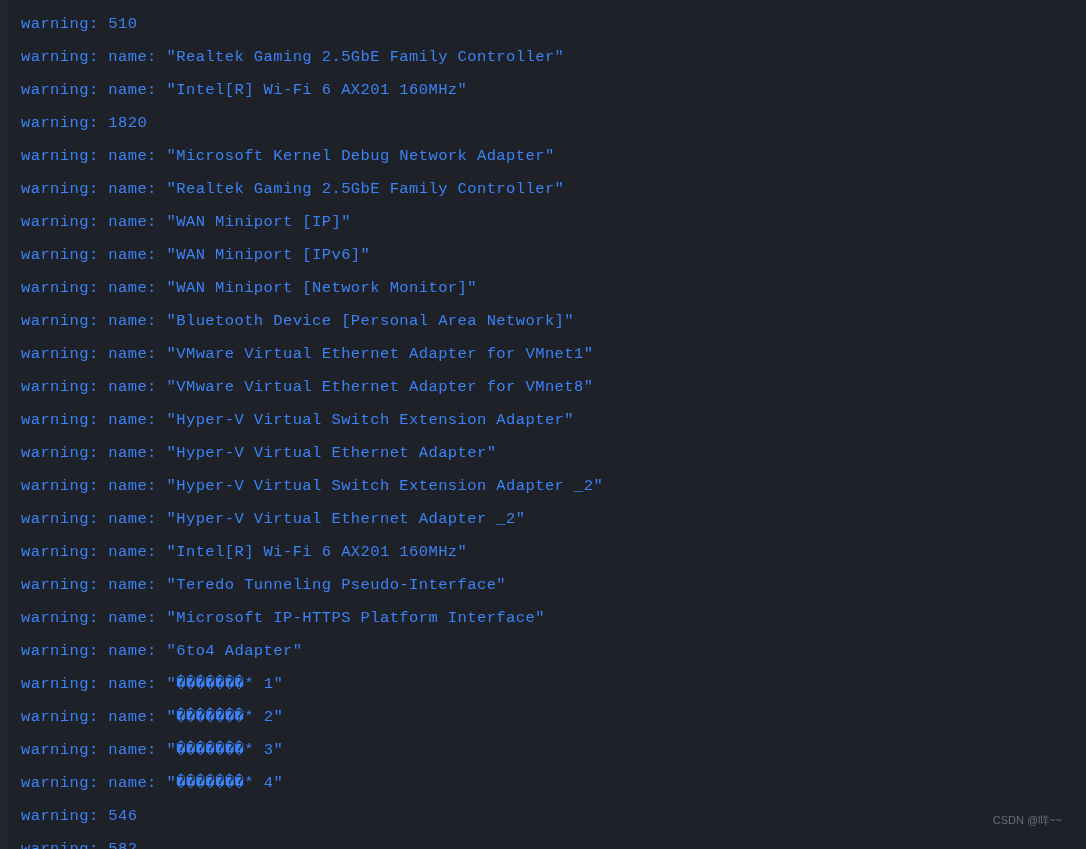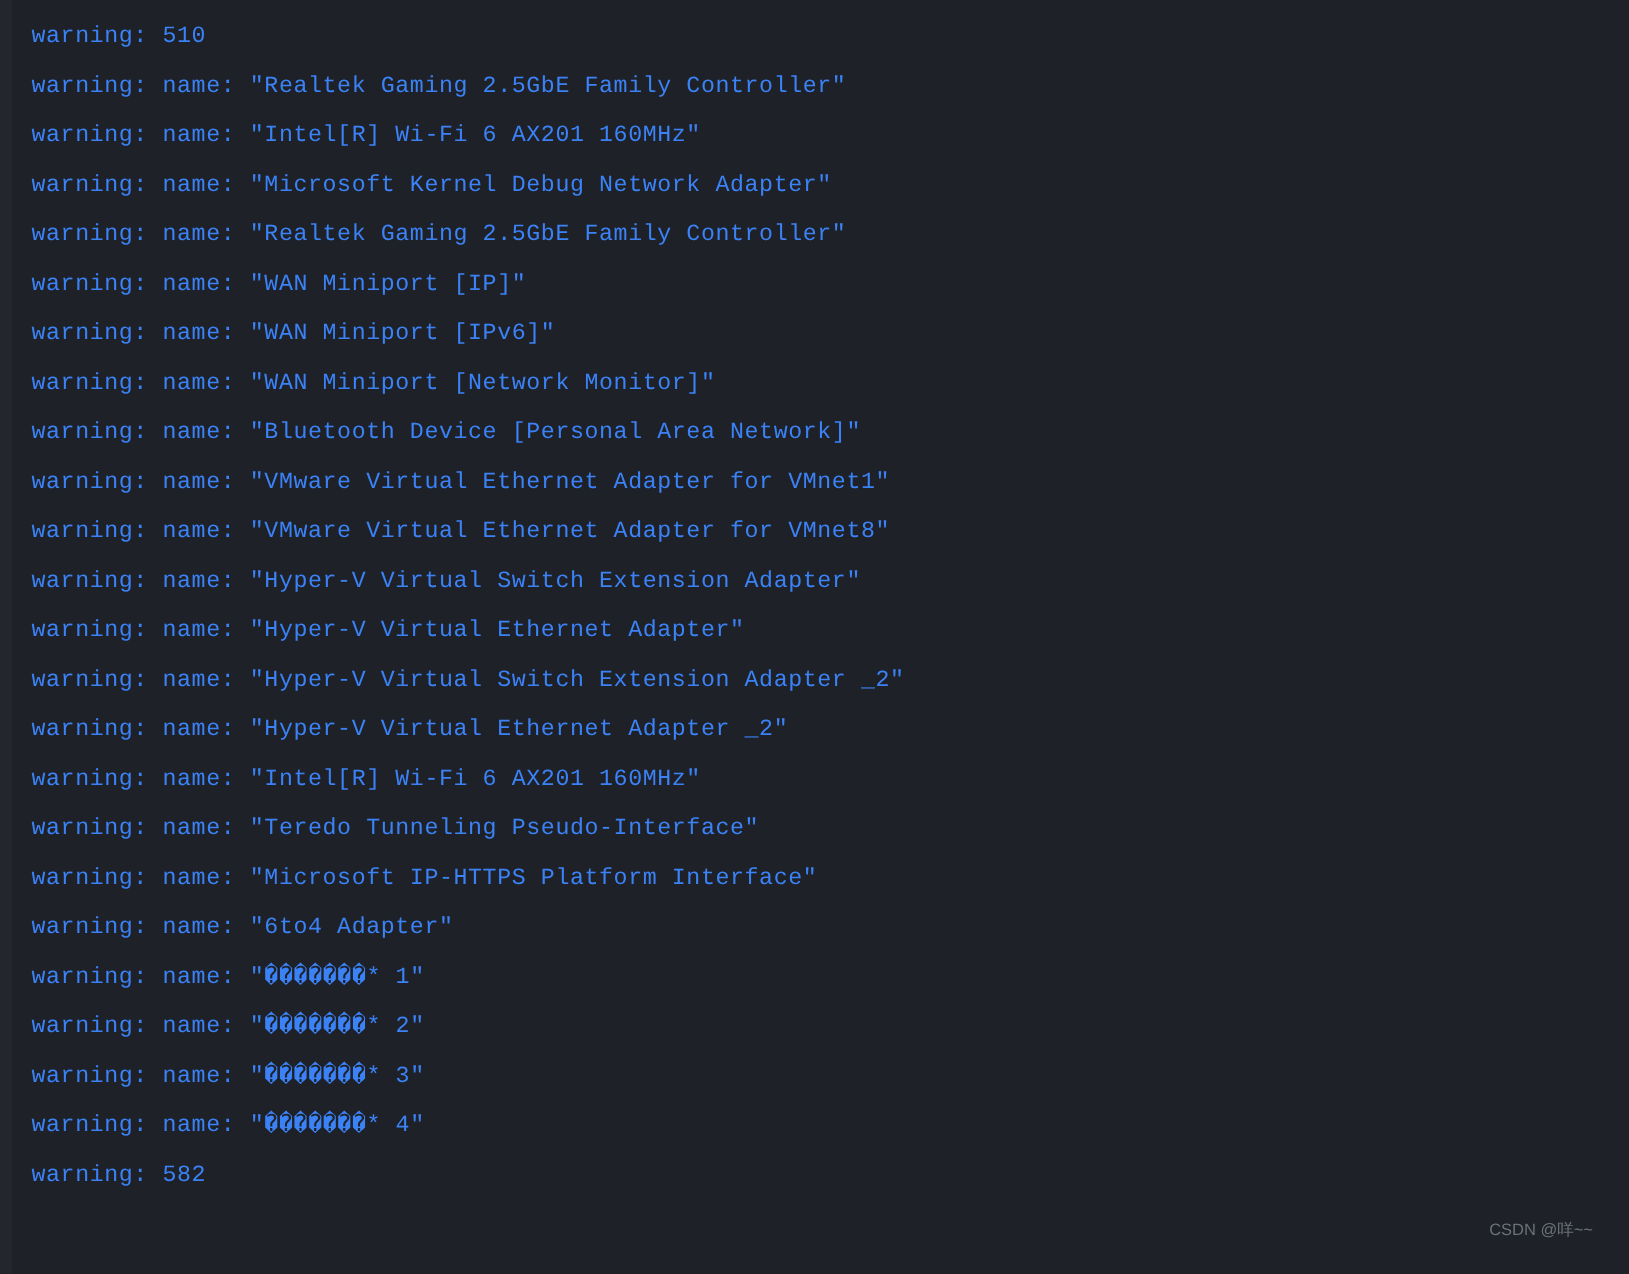--- a/index.html
+++ b/index.html
@@ -47,36 +47,38 @@
   </style>
 </head>
 <body>
 
 <div class="gutter"></div>
 
 <div class="content">
   <div class="line">warning: 510</div>
   <div class="line">warning: name: "Realtek Gaming 2.5GbE Family Controller"</div>
   <div class="line">warning: name: "Intel[R] Wi-Fi 6 AX201 160MHz"</div>
+  <div class="line">warning: 1820</div>
   <div class="line">warning: name: "Microsoft Kernel Debug Network Adapter"</div>
   <div class="line">warning: name: "Realtek Gaming 2.5GbE Family Controller"</div>
   <div class="line">warning: name: "WAN Miniport [IP]"</div>
   <div class="line">warning: name: "WAN Miniport [IPv6]"</div>
   <div class="line">warning: name: "WAN Miniport [Network Monitor]"</div>
   <div class="line">warning: name: "Bluetooth Device [Personal Area Network]"</div>
   <div class="line">warning: name: "VMware Virtual Ethernet Adapter for VMnet1"</div>
   <div class="line">warning: name: "VMware Virtual Ethernet Adapter for VMnet8"</div>
   <div class="line">warning: name: "Hyper-V Virtual Switch Extension Adapter"</div>
   <div class="line">warning: name: "Hyper-V Virtual Ethernet Adapter"</div>
   <div class="line">warning: name: "Hyper-V Virtual Switch Extension Adapter _2"</div>
   <div class="line">warning: name: "Hyper-V Virtual Ethernet Adapter _2"</div>
   <div class="line">warning: name: "Intel[R] Wi-Fi 6 AX201 160MHz"</div>
   <div class="line">warning: name: "Teredo Tunneling Pseudo-Interface"</div>
   <div class="line">warning: name: "Microsoft IP-HTTPS Platform Interface"</div>
   <div class="line">warning: name: "6to4 Adapter"</div>
   <div class="line">warning: name: "�������* 1"</div>
   <div class="line">warning: name: "�������* 2"</div>
   <div class="line">warning: name: "�������* 3"</div>
   <div class="line">warning: name: "�������* 4"</div>
+  <div class="line">warning: 546</div>
   <div class="line">warning: 582</div>
 </div>
 
 <div class="watermark">CSDN @咩~~</div>
 
 </body></html>

